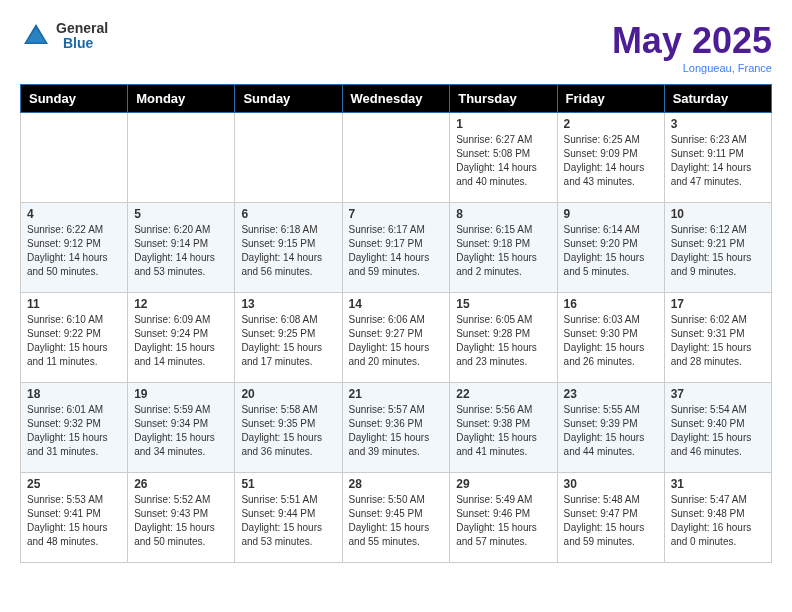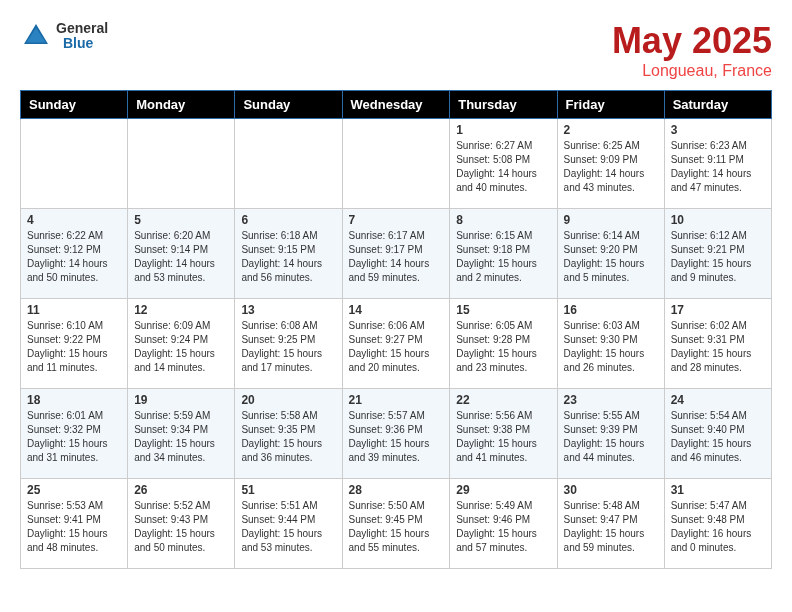--- a/index.html
+++ b/index.html
@@ -40,25 +40,25 @@
     .logo-icon {
       width: 32px;
       height: 32px;
     }
     .title-area {
       text-align: right;
     }
     .main-title {
       font-size: 36px;
       font-weight: bold;
-      color: #b91c1c;
+      color: #4c1d95;
     }
     .subtitle {
-      font-size: 16px;
-      color: #ef4444;
+      font-size: 11px;
+      color: #3b82f6;
     }
     .calendar {
       width: 100%;
       border-collapse: collapse;
       border: 1px solid #ccc;
     }
     .calendar th {
       background: #000000;
       color: #fff;
       text-align: left;
@@ -296,21 +296,21 @@
 and 41 minutes.</div>
         </td>
         <td>
           <span class="day-number">23</span>
           <div class="day-info" style="white-space: pre-line;">Sunrise: 5:55 AM
 Sunset: 9:39 PM
 Daylight: 15 hours
 and 44 minutes.</div>
         </td>
         <td>
-          <span class="day-number">24</span>
+          <span class="day-number">37</span>
           <div class="day-info" style="white-space: pre-line;">Sunrise: 5:54 AM
 Sunset: 9:40 PM
 Daylight: 15 hours
 and 46 minutes.</div>
         </td>
       </tr>
       <tr class="week-row">
         <td>
           <span class="day-number">25</span>
           <div class="day-info" style="white-space: pre-line;">Sunrise: 5:53 AM

